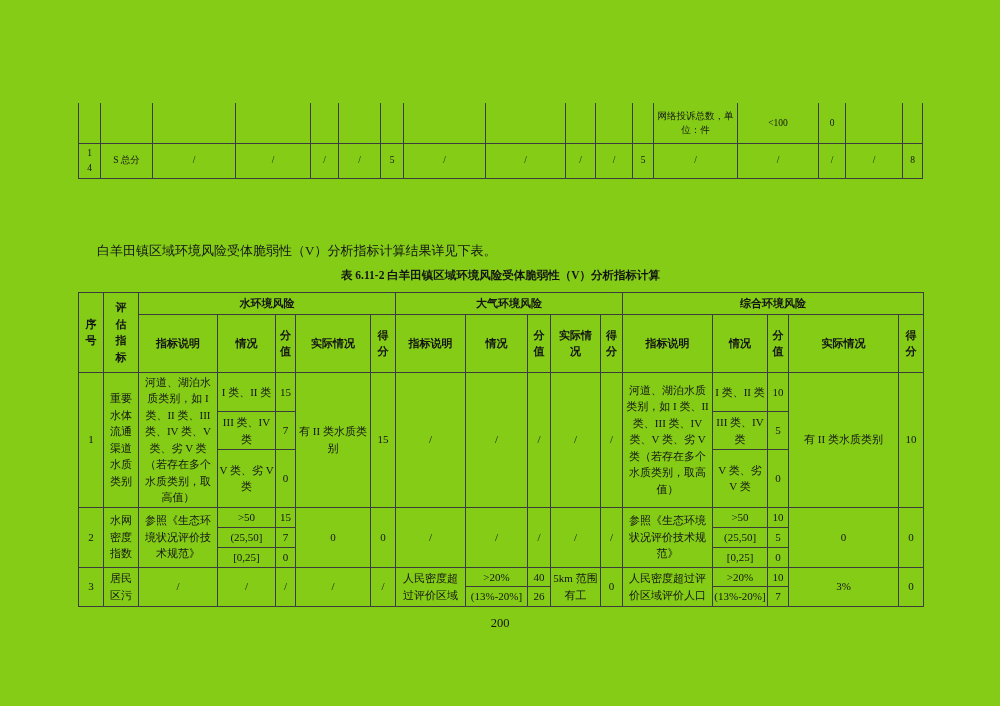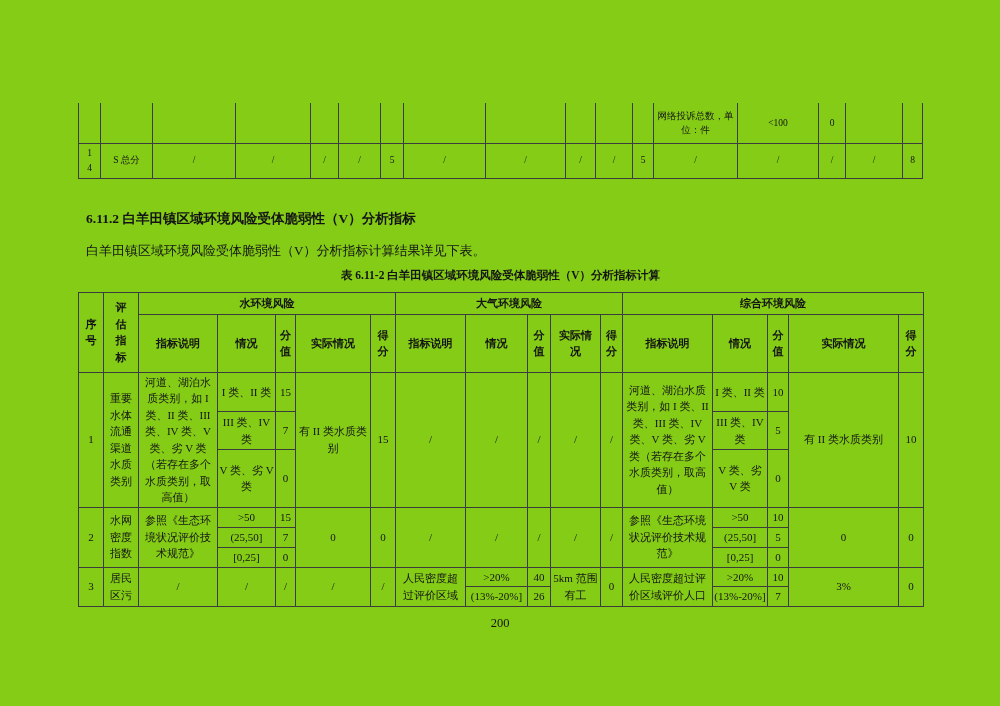--- a/index.html
+++ b/index.html
@@ -13,21 +13,21 @@
     border:1px solid #3c3c3c; text-align:center; vertical-align:middle;
     padding:1px 2px; overflow:hidden; font-weight:normal; word-break:break-all;
   }
   
   .top-table { position:absolute; left:78px; top:103px; width:844px; font-size:9.5px; line-height:1.5; }
   .top-table tr.rowA td { border-top:none; }
   .pre { white-space:pre-line; }
   .h40{height:40px} .h35{height:35px}
   
   .heading { position:absolute; left:86px; top:211px; font-size:13.5px; font-weight:bold; line-height:1.25; }
-  .para    { position:absolute; left:86px; top:243px; font-size:13px; line-height:1.3; }
+  .para    { position:absolute; left:97px; top:243px; font-size:13px; line-height:1.3; }
   .caption { position:absolute; left:78px; top:268px; width:845px; text-align:center; font-size:11.5px; font-weight:bold; }
   
   .main-table { position:absolute; left:78px; top:292px; width:845px; font-size:11px; line-height:1.5; }
   .main-table th { font-weight:bold; padding:2px 4px; }
   .main-table th.ind-head { padding:0 10px; }
   .main-table td.desc { padding:1px 3px; }
   .main-table td.ind-cell { padding:2px 5px; }
   .main-table td.case { padding:1px 1px; }
   .h18{height:18px} .h58{height:58px} .h38{height:38px} .h36{height:36px}
   .h55{height:55px} .h20{height:20px} .h17{height:17px} .h18b{height:18px}
@@ -95,21 +95,20 @@
       <td>5</td>
       <td>/</td>
       <td>/</td>
       <td>/</td>
       <td>/</td>
       <td>8</td>
     </tr>
   </tbody>
     </table>
 
-  <div class="heading">6.11.2 白羊田镇区域环境风险受体脆弱性（V）分析指标</div>
   <div class="para">白羊田镇区域环境风险受体脆弱性（V）分析指标计算结果详见下表。</div>
   <div class="caption">表 6.11-2 白羊田镇区域环境风险受体脆弱性（V）分析指标计算</div>
 
   <table class="main-table">
     <colgroup>
       <col style="width:25px">
         <col style="width:35px">
         <col style="width:79px">
         <col style="width:58px">
       <col style="width:20px">

